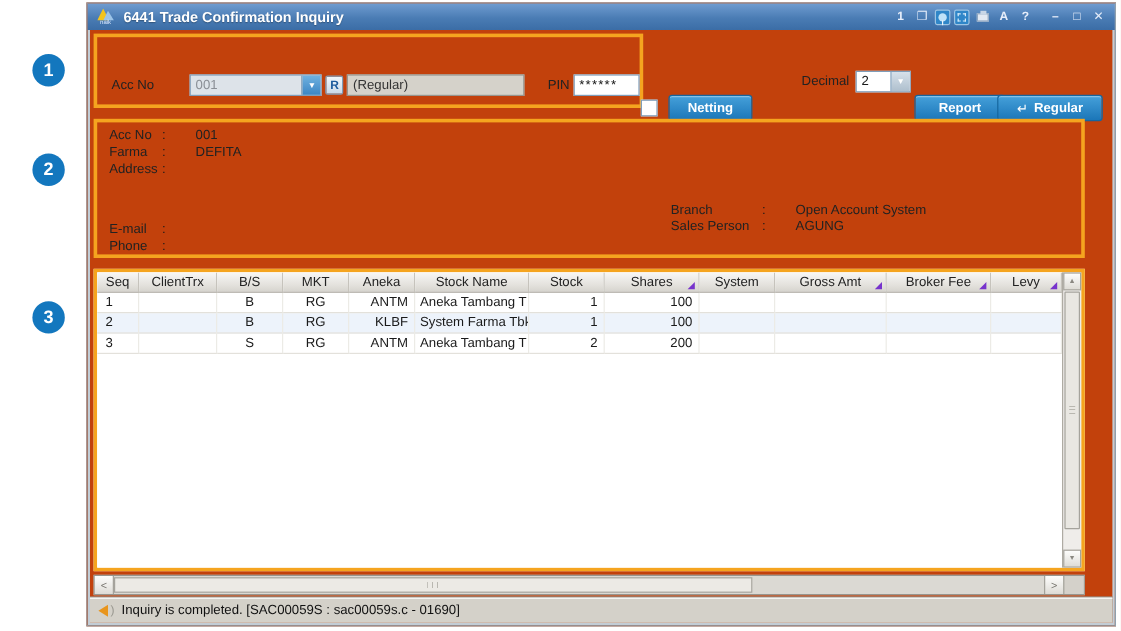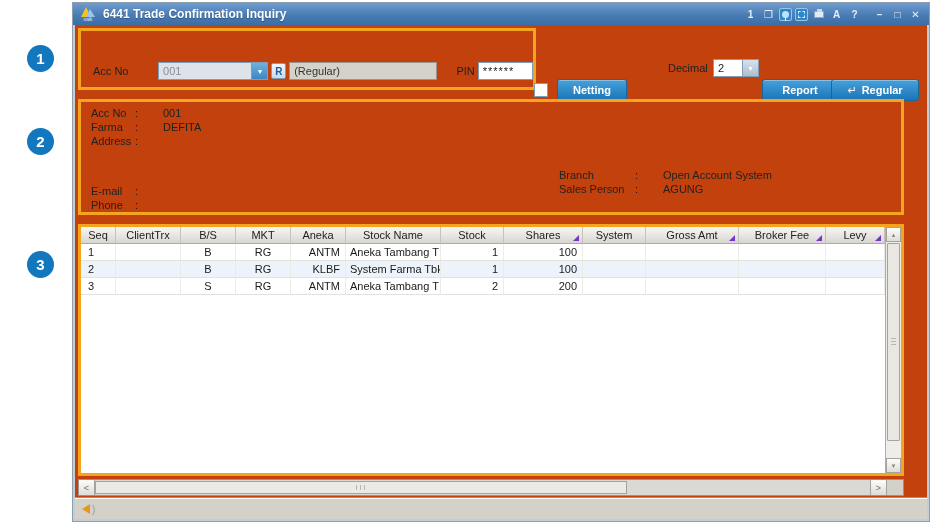--- a/index.html
+++ b/index.html
@@ -305,16 +305,17 @@
           <span class="h-grip"></span>
         </span>
       <span class="h-track"></span>
       <span class="h-btn right">&gt;</span>
       <span class="h-corner"></span>
     </div>
 
     <div class="statusbar">
       <span class="spk"></span>
       <span class="spk-wave">)</span>
+      <span class="status-text">Inquiry is completed. [SAC00059S : sac00059s.c - 01690]</span>
     </div>
 
   </div>
 </div>
 
 </body></html>

